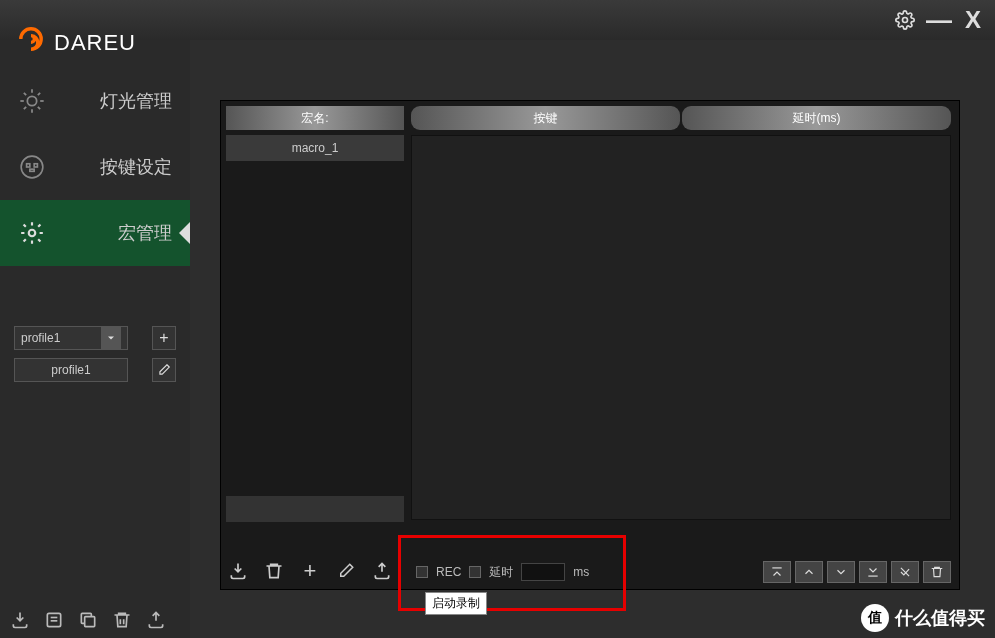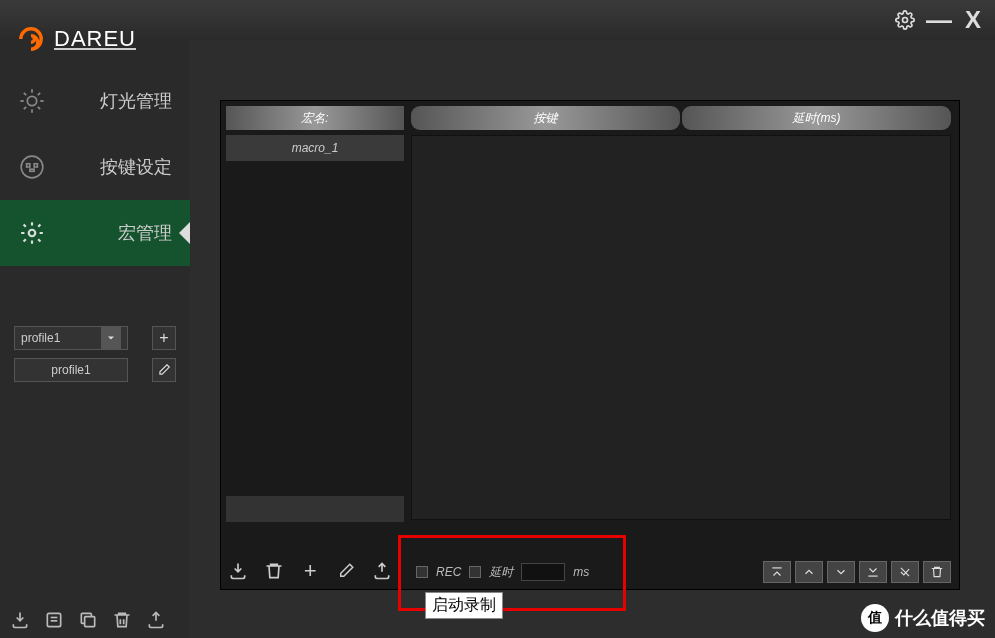--- a/index.html
+++ b/index.html
@@ -4,21 +4,21 @@
 <style>
 * { margin: 0; padding: 0; box-sizing: border-box; font-family: "Microsoft YaHei", sans-serif; }
 body { width: 995px; height: 638px; background: #2d2d2d; color: #ccc; overflow: hidden; position: relative; }
 
 .titlebar { height: 40px; display: flex; justify-content: flex-end; align-items: center; padding-right: 12px; gap: 14px; background: linear-gradient(#3a3a3a, #2a2a2a); }
 .titlebar .win-icon { width: 20px; height: 20px; display: flex; align-items: center; justify-content: center; color: #ddd; cursor: pointer; }
 
 .app-body { display: flex; height: calc(100% - 40px); }
 
 .sidebar { width: 190px; background: #2a2a2a; display: flex; flex-direction: column; position: relative; }
-.logo { padding: 0 14px 12px 14px; display: flex; align-items: center; gap: 6px; margin-top: -18px; text-decoration: underline; }
+.logo { padding: 0 14px 12px 14px; display: flex; align-items: flex-end; gap: 6px; margin-top: -18px; }
 .logo-swirl { width: 34px; height: 34px; }
 .logo-text { color: #fff; font-size: 22px; font-weight: 400; letter-spacing: 1px; }
 
 .nav-item { height: 66px; display: flex; align-items: center; gap: 16px; padding: 0 18px; color: #ccc; font-size: 18px; cursor: pointer; position: relative; justify-content: space-between; }
 .nav-item.active { background: #14532d; }
 .nav-item.active::after { content: ""; position: absolute; right: -1px; top: 50%; transform: translateY(-50%); border: 12px solid transparent; border-right-color: #ddd; }
 .nav-icon { width: 28px; height: 28px; display: flex; align-items: center; justify-content: center; color: #888; }
 
 .sidebar-mid { flex: 1; }
 
@@ -26,21 +26,21 @@
 .prof-row { display: flex; align-items: center; gap: 24px; margin-bottom: 8px; }
 .prof-select { flex: 1; height: 24px; background: #333; border: 1px solid #555; color: #ccc; font-size: 12px; padding: 0 6px; display: flex; align-items: center; justify-content: space-between; }
 .prof-chev { width: 20px; height: 22px; background: #555; display: flex; align-items: center; justify-content: center; }
 .sq-btn { width: 24px; height: 24px; background: #333; border: 1px solid #555; display: flex; align-items: center; justify-content: center; cursor: pointer; color: #ddd; font-size: 16px; }
 .prof-name { flex: 1; height: 24px; background: #333; border: 1px solid #555; color: #ccc; font-size: 12px; display: flex; align-items: center; justify-content: center; }
 
 .bottom-icons { position: absolute; left: 8px; bottom: 6px; display: flex; gap: 10px; }
 .bi { width: 24px; height: 24px; display: flex; align-items: center; justify-content: center; color: #bbb; cursor: pointer; }
 
 .main { flex: 1; background: #2d2d2d; padding: 60px 30px 10px 30px; position: relative; }
-.panel { width: 740px; height: 490px; background: #1a1a1a; border: 1px solid #000; position: relative; font-style: italic; }
+.panel { width: 740px; height: 490px; background: #1a1a1a; border: 1px solid #000; position: relative; }
 
 .col-left { position: absolute; left: 5px; top: 5px; width: 178px; }
 .col-right { position: absolute; left: 190px; top: 5px; width: 540px; }
 
 .hdr { height: 24px; background: linear-gradient(90deg, #555, #999, #555); color: #fff; font-size: 12px; display: flex; align-items: center; justify-content: center; }
 .hdr-row { display: flex; gap: 2px; }
 .hdr-row .hdr { flex: 1; border-radius: 9px; }
 
 .macro-list { margin-top: 5px; }
 .macro-item { height: 26px; background: #3a3a3a; color: #ccc; font-size: 12px; display: flex; align-items: center; justify-content: center; cursor: pointer; }
@@ -53,21 +53,21 @@
 .tb-icon { width: 24px; height: 24px; display: flex; align-items: center; justify-content: center; color: #ccc; cursor: pointer; }
 
 .rec-row { position: absolute; left: 195px; bottom: 8px; display: flex; align-items: center; gap: 8px; font-size: 12px; color: #bbb; }
 .chk { width: 12px; height: 12px; background: #333; border: 1px solid #666; }
 .ms-input { width: 44px; height: 18px; background: #111; border: 1px solid #444; }
 
 .toolbar-right { position: absolute; right: 8px; bottom: 6px; display: flex; gap: 4px; }
 .tr-btn { width: 28px; height: 22px; background: #444; border: 1px solid #666; display: flex; align-items: center; justify-content: center; color: #ddd; cursor: pointer; }
 
 .red-box { position: absolute; left: 398px; top: 535px; width: 228px; height: 76px; border: 3px solid #e60000; pointer-events: none; }
-.tooltip { position: absolute; left: 425px; top: 592px; background: #fff; color: #000; font-size: 16px; padding: 2px 6px; border: 1px solid #888; }
+.tooltip { position: absolute; left: 425px; top: 592px; background: #fff; color: #000; font-size: 12px; padding: 2px 6px; border: 1px solid #888; }
 
 .watermark { position: absolute; right: 10px; bottom: 6px; display: flex; align-items: center; gap: 6px; color: #fff; font-size: 18px; font-weight: bold; }
 .wm-circle { width: 28px; height: 28px; border-radius: 50%; background: #fff; color: #000; display: flex; align-items: center; justify-content: center; font-size: 14px; font-weight: bold; }
 </style>
 </head>
 <body>
 
 <div class="titlebar">
   <div class="win-icon">
     <svg width="20" height="20" viewBox="0 0 24 24" fill="none" stroke="currentColor" stroke-width="2">

